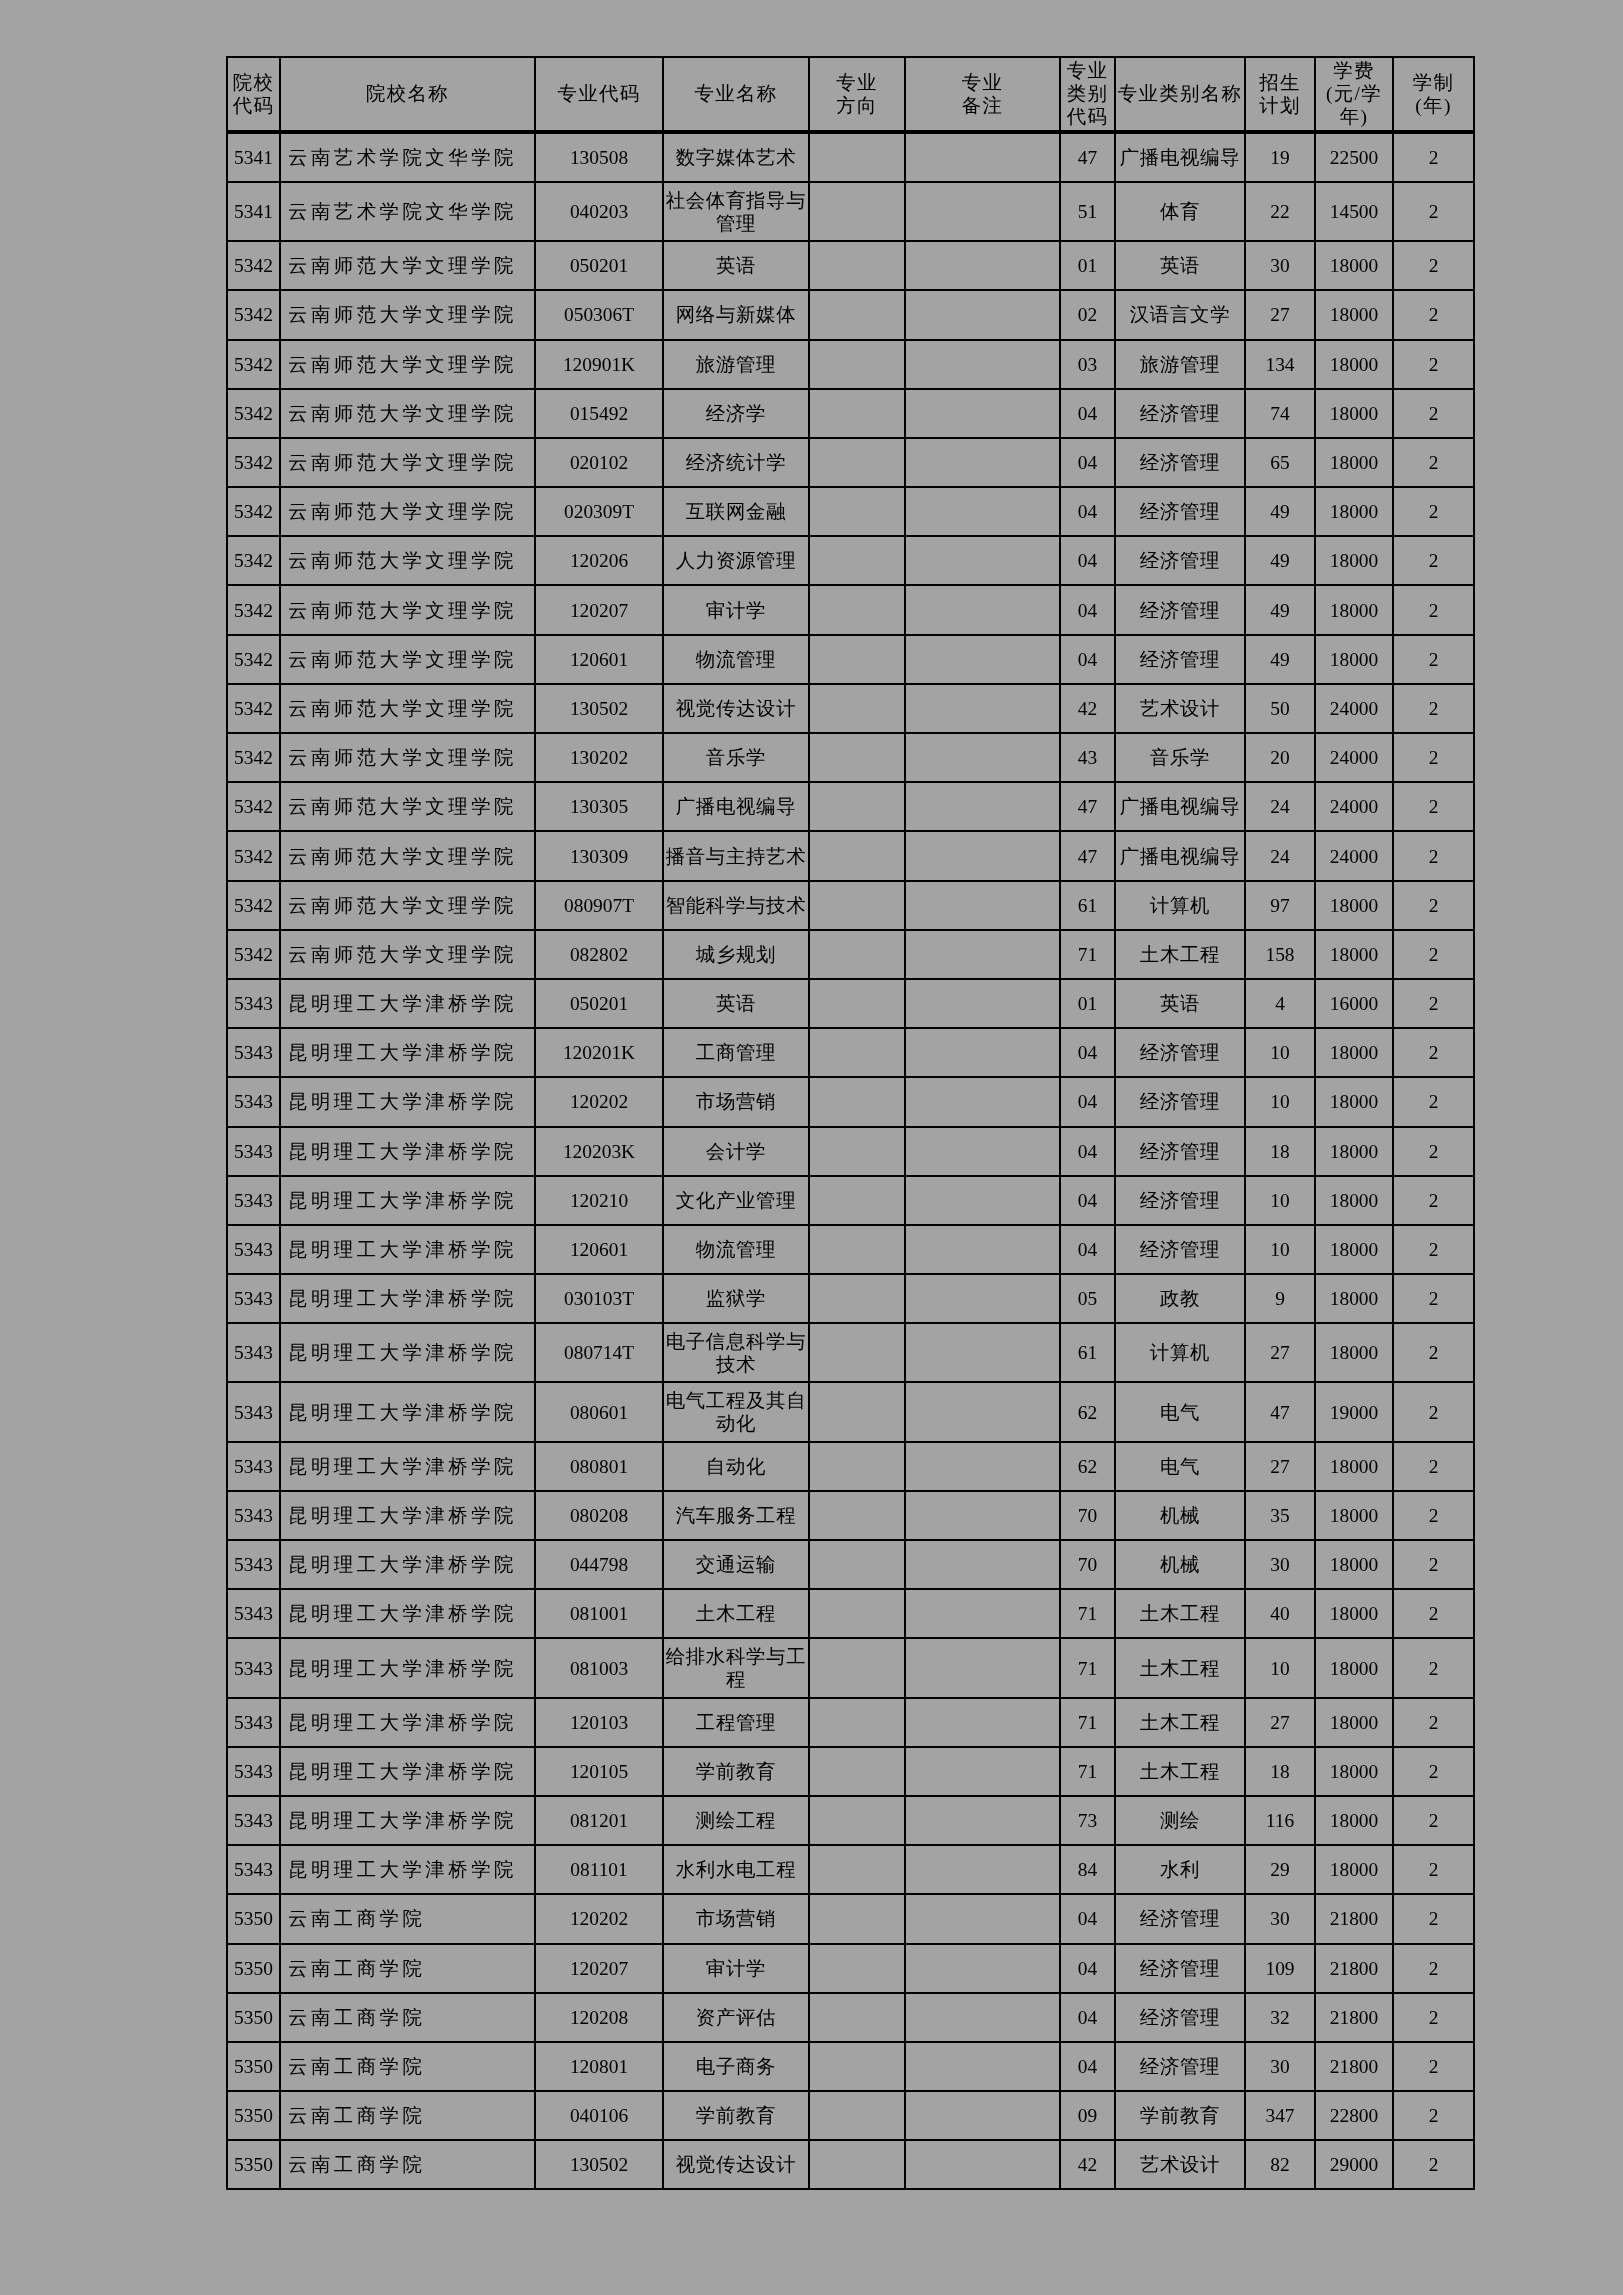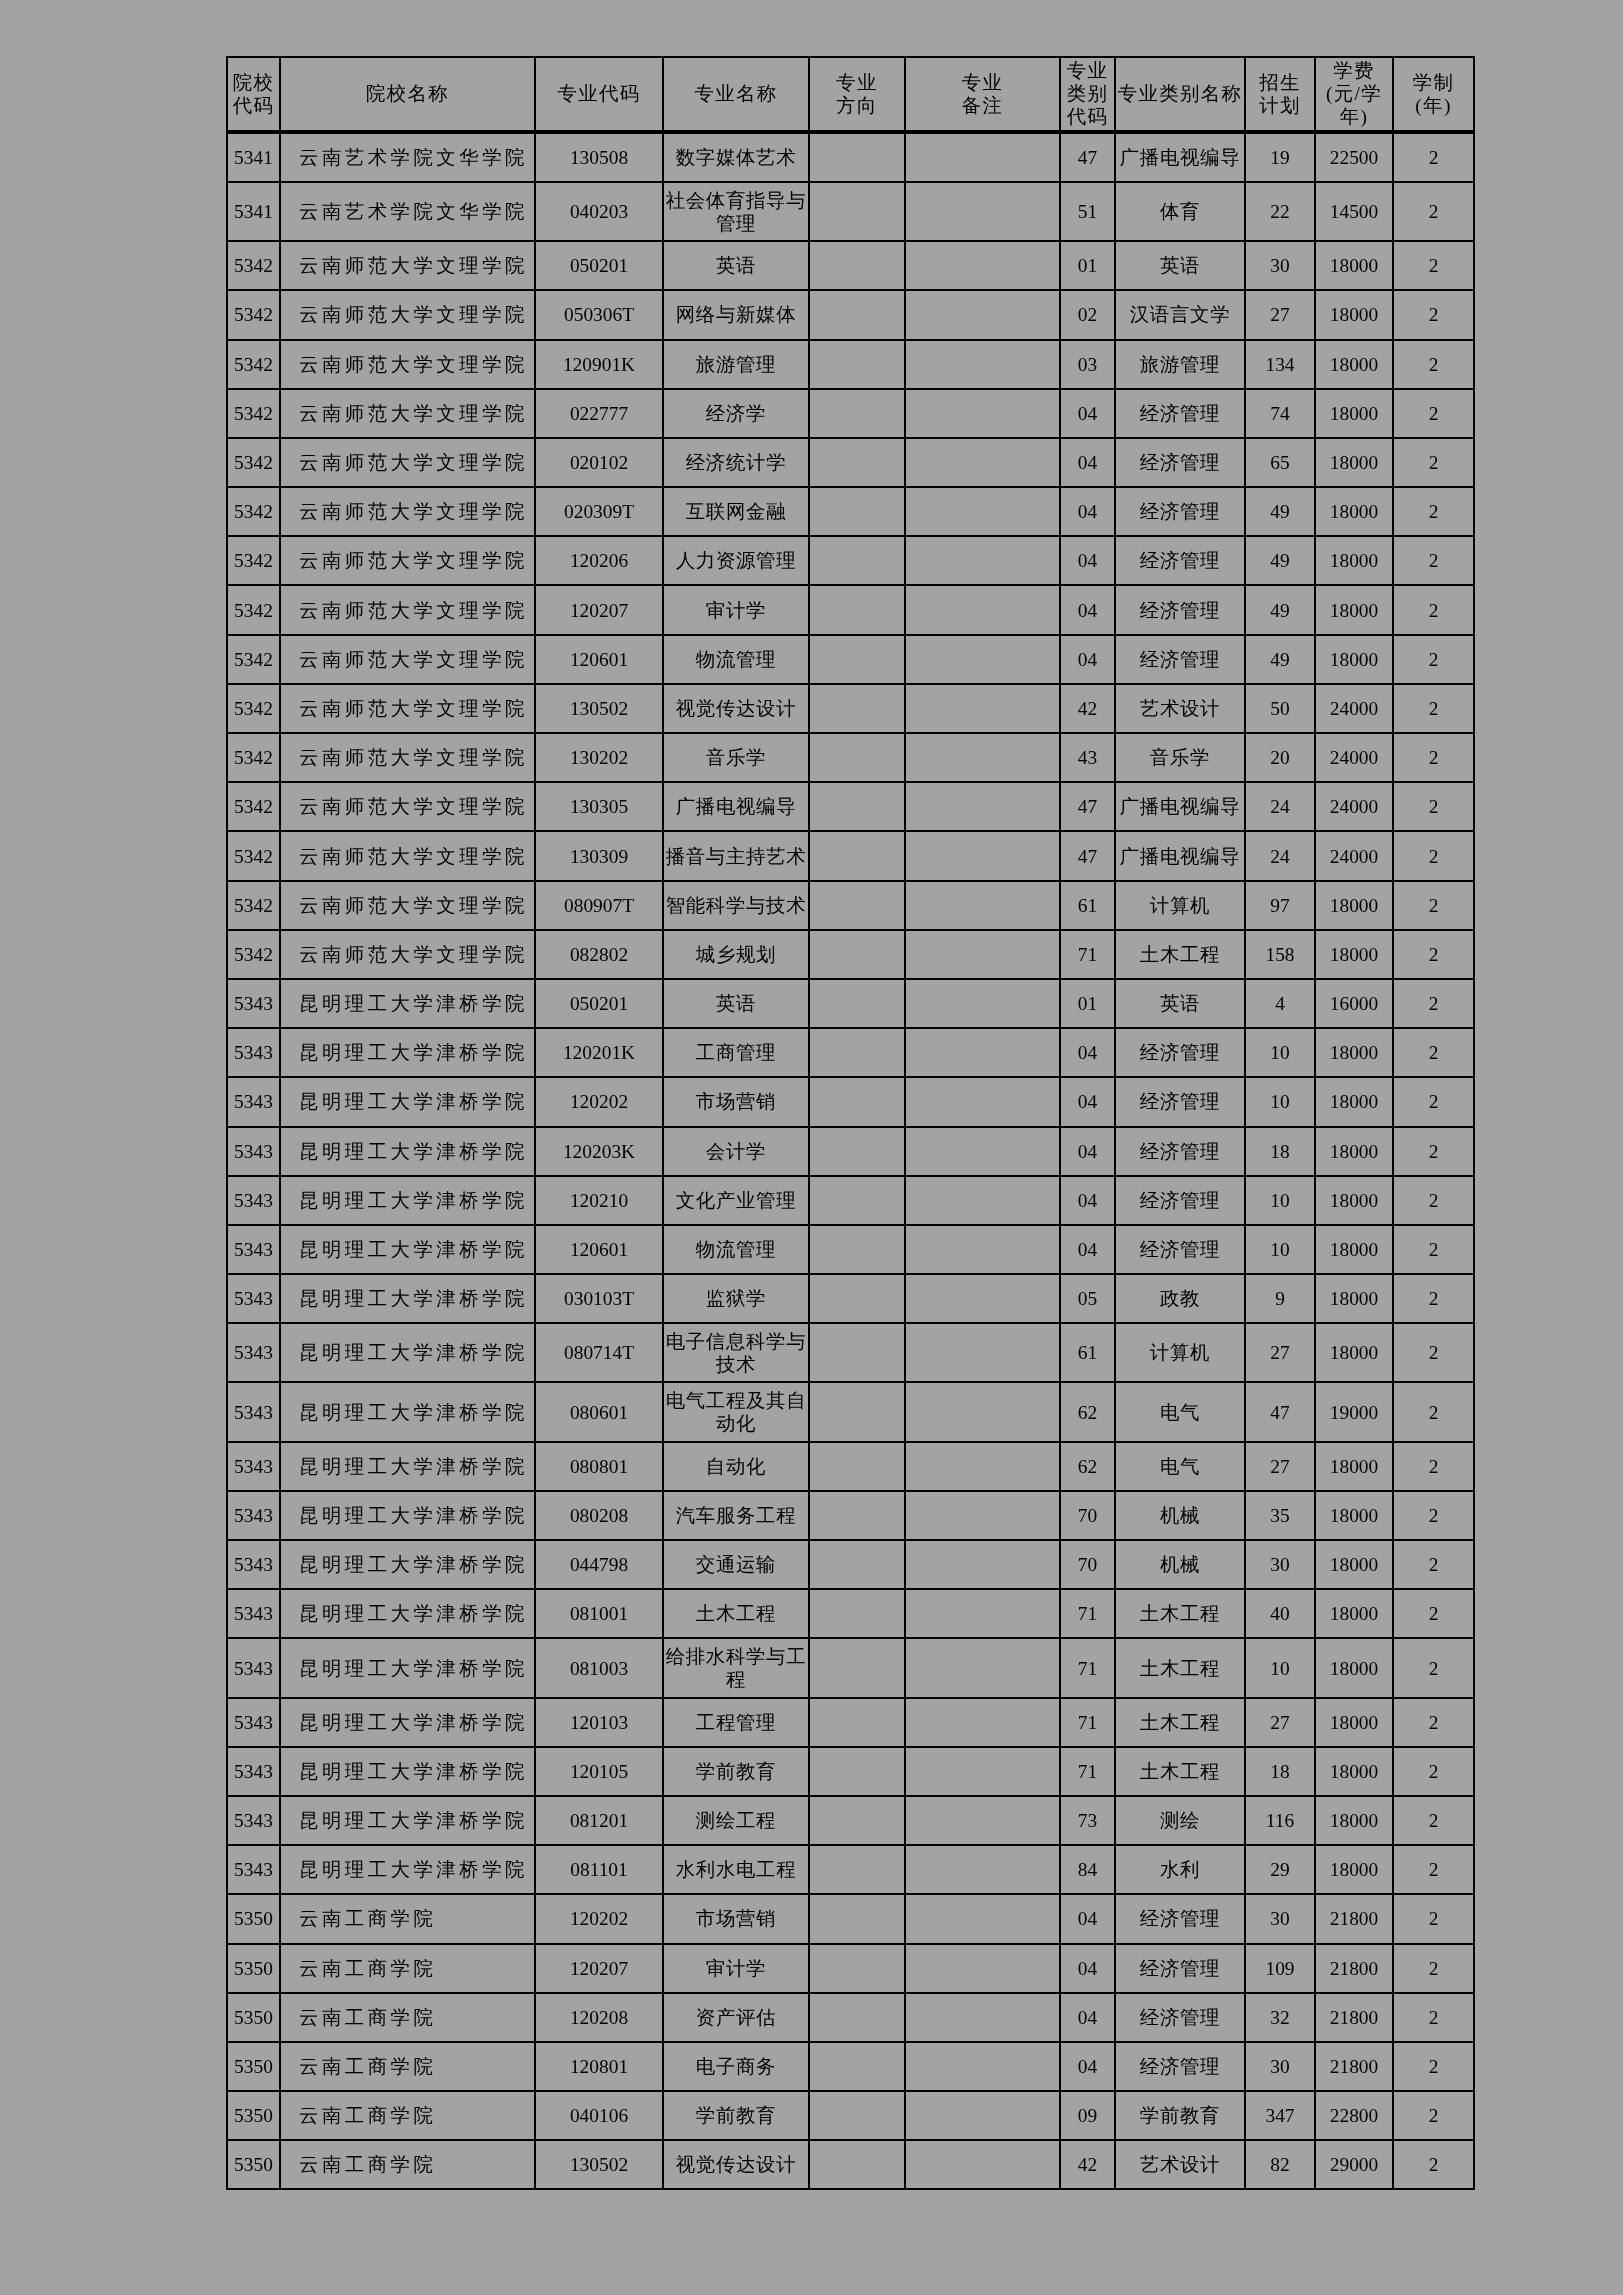--- a/index.html
+++ b/index.html
@@ -52,21 +52,21 @@
   thead th {
     height: 56px;
     border-bottom-width: 4.2px;
     white-space: pre-line;
     letter-spacing: 1.4px;
     padding: 1.4px 1.4px;
   }
   tbody td { height: 36px; }
   td.college-name {
     text-align: left;
-    padding-left: 18px;
+    padding-left: 7px;
     letter-spacing: 3.5px;
   }
   td.cn { letter-spacing: 0.7px; }
 </style>
 </head>
 <body>
 
 <div class="page">
   <table class="plan">
     <colgroup>
@@ -168,21 +168,21 @@
           <td></td>
           <td>03</td>
           <td class="cn">旅游管理</td>
           <td>134</td>
           <td>18000</td>
           <td>2</td>
         </tr>
         <tr>
           <td>5342</td>
           <td class="college-name">云南师范大学文理学院</td>
-          <td>022777</td>
+          <td>015492</td>
           <td class="cn">经济学</td>
           <td></td>
           <td></td>
           <td>04</td>
           <td class="cn">经济管理</td>
           <td>74</td>
           <td>18000</td>
           <td>2</td>
         </tr>
         <tr>

